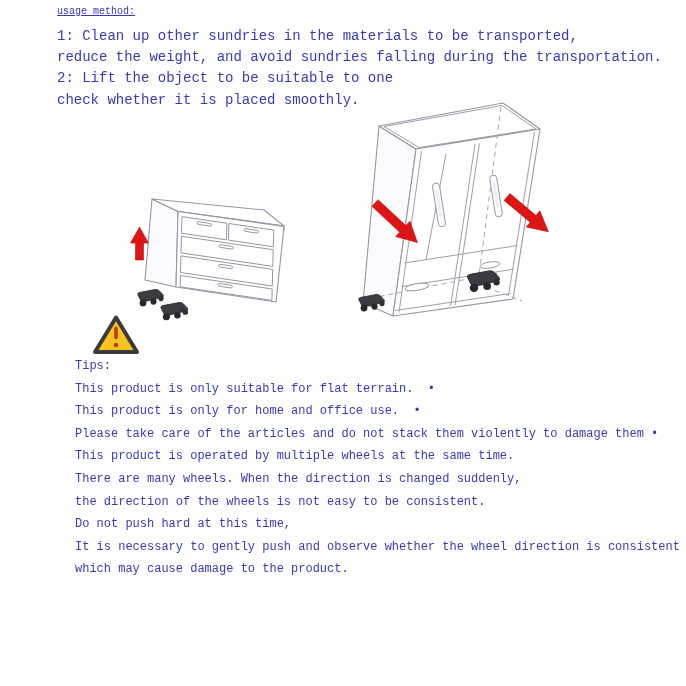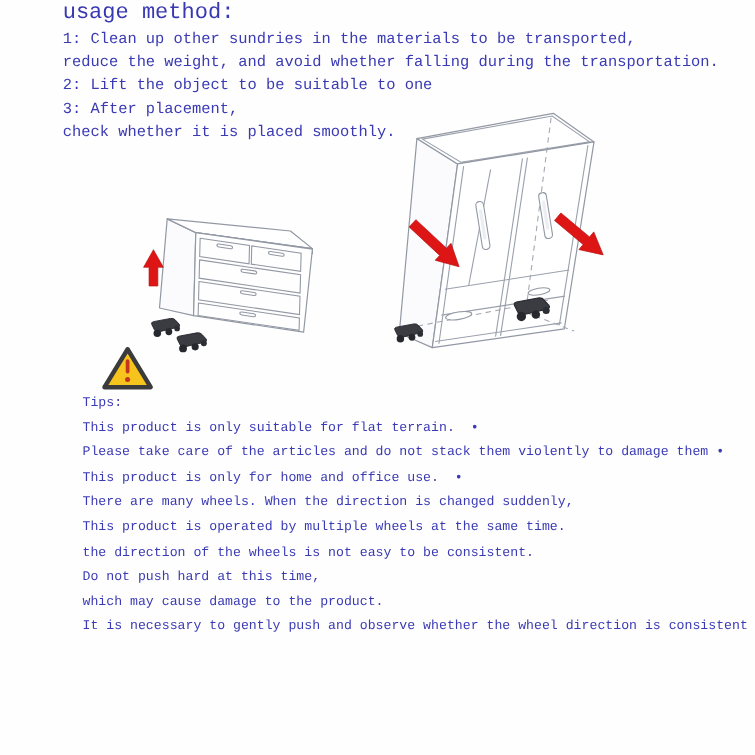--- a/index.html
+++ b/index.html
@@ -2,21 +2,21 @@
 <html><head>
 <meta charset="utf-8">
 <style>
   * { margin:0; padding:0; box-sizing:border-box; }
   html,body { width:686px; height:686px; }
   body { background:#ffffff; font-family:"Liberation Mono","DejaVu Sans Mono",monospace; }
   .canvas { position:relative; width:686px; height:686px; background:#fffefe; overflow:hidden; }
 
   .title {
     position:absolute; left:57px; top:1px;
-    font-size:20px; line-height:22px; color:#3838b2; white-space:pre;
+    font-size:10px; line-height:22px; color:#3838b2; white-space:pre;text-decoration:underline;
   }
   .instr { position:absolute; left:57px; top:26px; }
   .instr .line { font-size:14px; line-height:21.2px; color:#3a3ab4; white-space:pre; }
 
   .tips { position:absolute; left:75px; top:355px; }
   .tips .line { font-size:12px; line-height:22.6px; color:#3a3ab4; white-space:pre; }
 
   .fig { position:absolute; }
   .fig-dresser { left:118px; top:185px; }
   .fig-wardrobe { left:350px; top:93px; }
@@ -32,23 +32,22 @@
 </style>
 </head>
 <body>
 
 <div class="canvas">
 
   <div class="title">usage method:</div>
 
   <div class="instr">
     <div class="line">1: Clean up other sundries in the materials to be transported,</div>
-    <div class="line">reduce the weight, and avoid whether falling during the transportation.</div>
+    <div class="line">reduce the weight, and avoid sundries falling during the transportation.</div>
     <div class="line">2: Lift the object to be suitable to one</div>
-    <div class="line">3: After placement,</div>
     <div class="line">check whether it is placed smoothly.</div>
   </div>
 
   <svg class="fig fig-dresser" width="200" height="155" viewBox="0 0 200 155">
     <defs>
       <g id="casterD">
         <path d="M3,7 Q2,5 4.5,4.4 L20,1.5 Q23,1 24.5,3 L28,6.8 Q29.4,8.8 26.5,9.6 L10,13.5 Q7,14.2 5.5,12 Z" fill="#3b3c42" stroke="#26272c" stroke-width="0.8"></path>
         <circle cx="8" cy="15" r="3.4" fill="#27282d"></circle>
         <circle cx="18.5" cy="13.6" r="3.1" fill="#27282d"></circle>
         <circle cx="26" cy="10.6" r="2.6" fill="#2d2e33"></circle>
@@ -146,23 +145,23 @@
 
   <svg class="fig fig-warning" width="48" height="44" viewBox="0 0 48 44">
     <polygon points="24,4.5 45,39 3,39" fill="#f6c41c" stroke="#3b3b3b" stroke-width="4" stroke-linejoin="round"></polygon>
     <rect x="22.3" y="13.5" width="3.4" height="13" rx="1.7" fill="#c23620"></rect>
     <circle cx="24" cy="32" r="2.3" fill="#c23620"></circle>
   </svg>
 
   <div class="tips">
     <div class="line">Tips:</div>
     <div class="line">This product is only suitable for flat terrain.  •</div>
+    <div class="line">This product is only for home and office use.  •</div>
     <div class="line">Please take care of the articles and do not stack them violently to damage them •</div>
-    <div class="line">This product is only for home and office use.  •</div>
+    <div class="line">This product is operated by multiple wheels at the same time.</div>
     <div class="line">There are many wheels. When the direction is changed suddenly,</div>
-    <div class="line">This product is operated by multiple wheels at the same time.</div>
     <div class="line">the direction of the wheels is not easy to be consistent.</div>
     <div class="line">Do not push hard at this time,</div>
+    <div class="line">It is necessary to gently push and observe whether the wheel direction is consistent</div>
     <div class="line">which may cause damage to the product.</div>
-    <div class="line">It is necessary to gently push and observe whether the wheel direction is consistent</div>
   </div>
 
 </div>
 
 </body></html>

